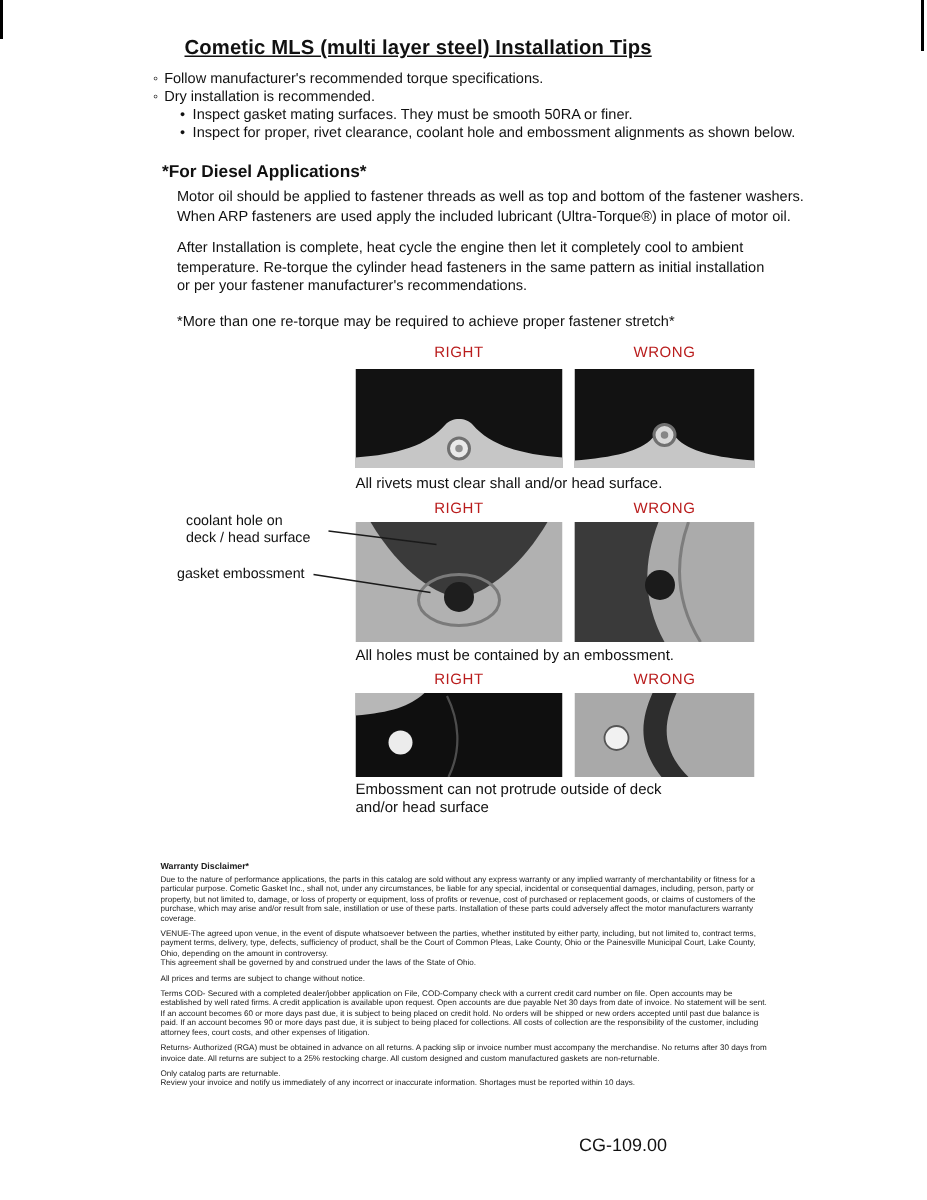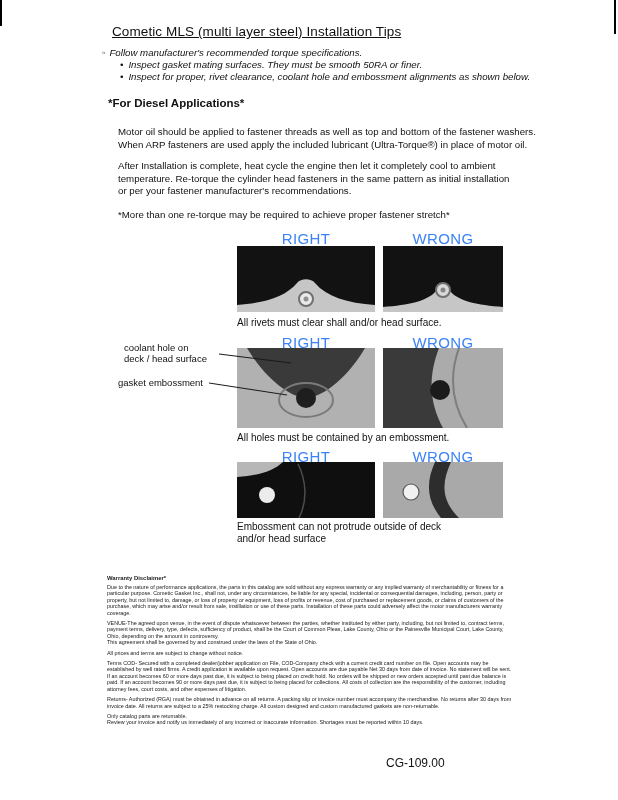--- a/index.html
+++ b/index.html
@@ -9,39 +9,39 @@
     position:relative; width:618px; height:800px; background:#fff;
     font-family:"Liberation Sans", sans-serif; color:#111; overflow:hidden;
   }
   .scan-mark { position:absolute; background:#000; }
   .scan-mark.left { left:0; top:0; width:2px; height:26px; }
   .scan-mark.right { left:614px; top:0; width:2px; height:34px; }
 
   
   .content { position:absolute; left:96px; top:24px; width:470px; }
   .content h1 {
-    margin-left:16px; font-size:13.5px; font-weight:400;
+    margin-left:27px; font-size:13.5px; font-weight:700;
     text-decoration:underline; letter-spacing:0.1px;
   }
   ul.bullets { list-style:none; margin:8px 0 0 6px; }
-  ul.bullets li { font-size:9.7px; line-height:12px; white-space:nowrap;font-style:italic; }
+  ul.bullets li { font-size:9.7px; line-height:12px; white-space:nowrap; }
   ul.bullets li::before { content:"\25E6"; margin-right:4px; }
   ul.bullets.sub { margin:0 0 0 24px; }
   ul.bullets.sub li::before { content:"\2022"; margin-right:5px; }
   .content h2 { margin:14px 0 0 12px; font-size:11.5px; font-weight:700; }
   p.body-par {
-    margin:17px 0 0 22px; width:448px; font-size:9.7px; line-height:12.6px;
+    margin:5px 0 0 22px; width:448px; font-size:9.7px; line-height:12.6px;
     white-space:pre-line;
   }
   p.body-par.second { margin-top:9px; }
   p.body-par.note { margin-top:11px; white-space:nowrap; }
 
   
   .diagrams { position:absolute; left:0; top:228px; width:618px; height:332px; }
-  .lbl { position:absolute; text-align:center; font-size:15px; color:#3b82f6; letter-spacing:0.4px; }
+  .lbl { position:absolute; text-align:center; font-size:10px; color:#b91c1c; letter-spacing:0.4px; }
   .img { position:absolute; }
   .img svg { display:block; width:100%; height:100%; }
   .cap { position:absolute; font-size:10px; line-height:12px; white-space:pre-line; color:#111; }
   .ann { position:absolute; font-size:9.5px; line-height:11px; white-space:pre-line; color:#111; }
   .leads { position:absolute; left:0; top:0; width:618px; height:332px; pointer-events:none; }
 
   
   .legal { position:absolute; left:107px; top:575px; width:406px; color:#1a1a1a; }
   .legal-h { font-size:5.9px; font-weight:700; margin-bottom:3px; }
   .legal p { font-size:5.4px; line-height:6.4px; margin:0 0 4px 0; white-space:pre-line; }
@@ -54,20 +54,21 @@
 <div class="page">
 
   <div class="scan-mark left"></div>
   <div class="scan-mark right"></div>
 
   <div class="content">
     <h1>Cometic MLS (multi layer steel) Installation Tips</h1>
 
     <ul class="bullets">
       <li>Follow manufacturer's recommended torque specifications.</li>
+      <li>Dry installation is recommended.</li>
     </ul>
     <ul class="bullets sub">
       <li>Inspect gasket mating surfaces.  They must be smooth 50RA or finer.</li>
       <li>Inspect for proper, rivet clearance, coolant hole and embossment alignments as shown below.</li>
     </ul>
 
     <h2>*For Diesel Applications*</h2>
     <p class="body-par">Motor oil should be applied to fastener threads as well as top and bottom of the fastener washers.
 When ARP fasteners are used apply the included lubricant (Ultra-Torque®) in place of motor oil.</p>
     <p class="body-par second">After Installation is complete, heat cycle the engine then let it completely cool to ambient

